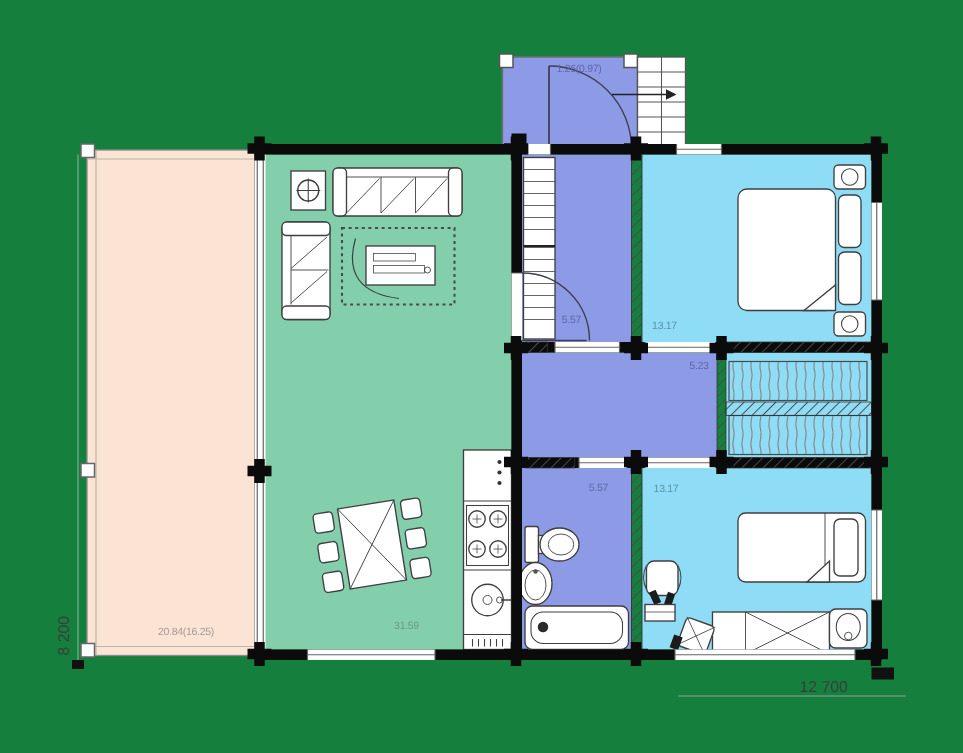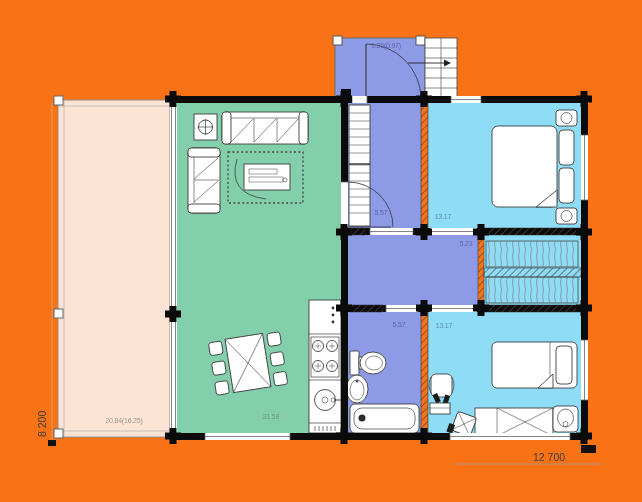--- a/index.html
+++ b/index.html
@@ -1,17 +1,17 @@
 <!DOCTYPE html>
 <html><head>
 <meta charset="utf-8">
 <style>
   html,body{margin:0;padding:0;background:#fff;}
   .stage{
-    position:relative;width:642px;height:502px;background:#f97316;
+    position:relative;width:642px;height:502px;background:#15803d;
     font-family:"Liberation Sans",sans-serif;overflow:hidden;
   }
   .stage svg{position:absolute;left:0;top:0;display:block;}
   text{font-family:"Liberation Sans",sans-serif;}
   .area-label{fill:#868ca0;font-size:7px;letter-spacing:-0.2px;}
   .dim-label{fill:#3c3c3c;font-size:10.5px;}
 </style>
 </head>
 <body>
 

